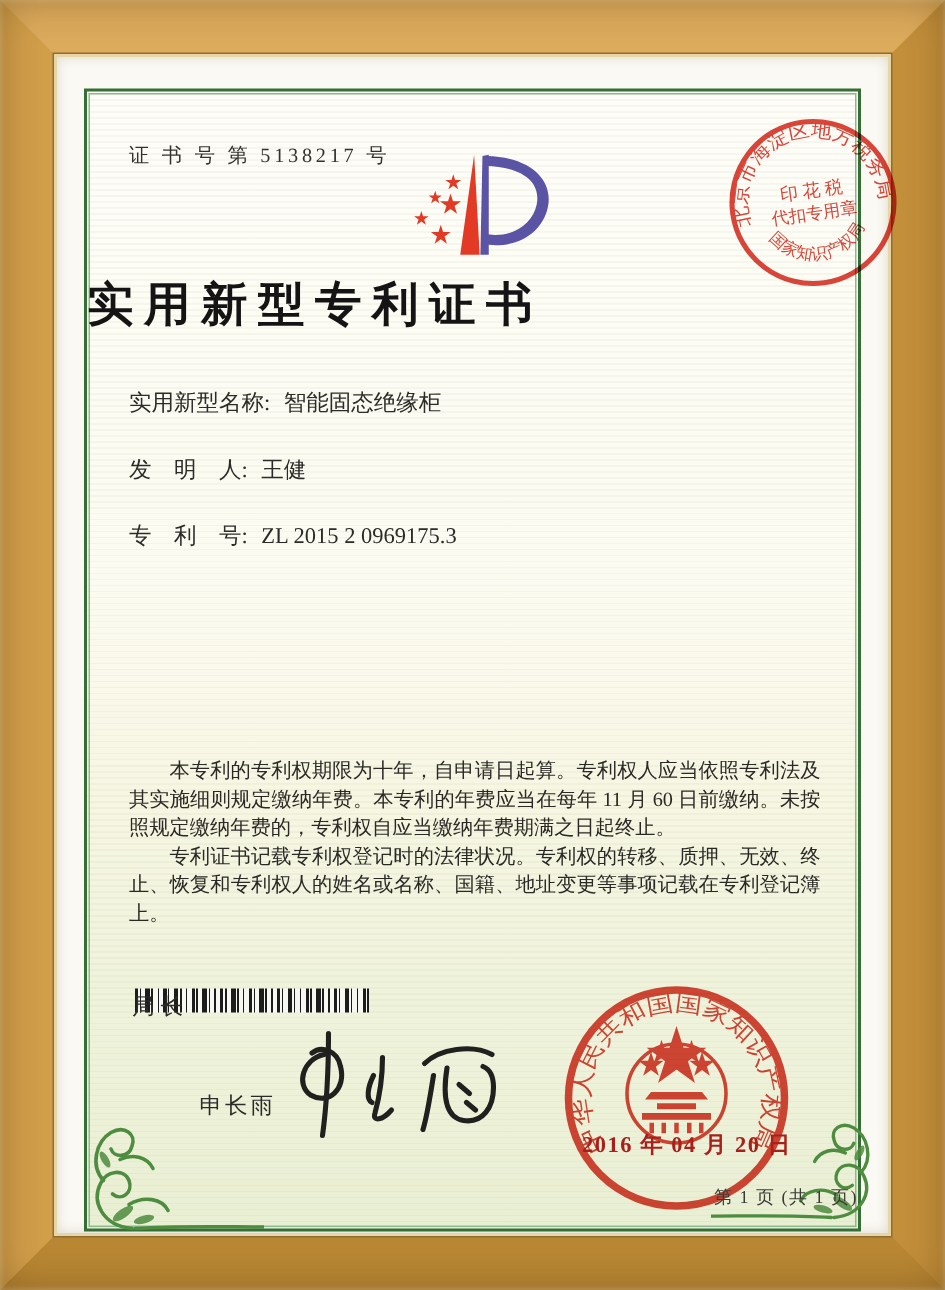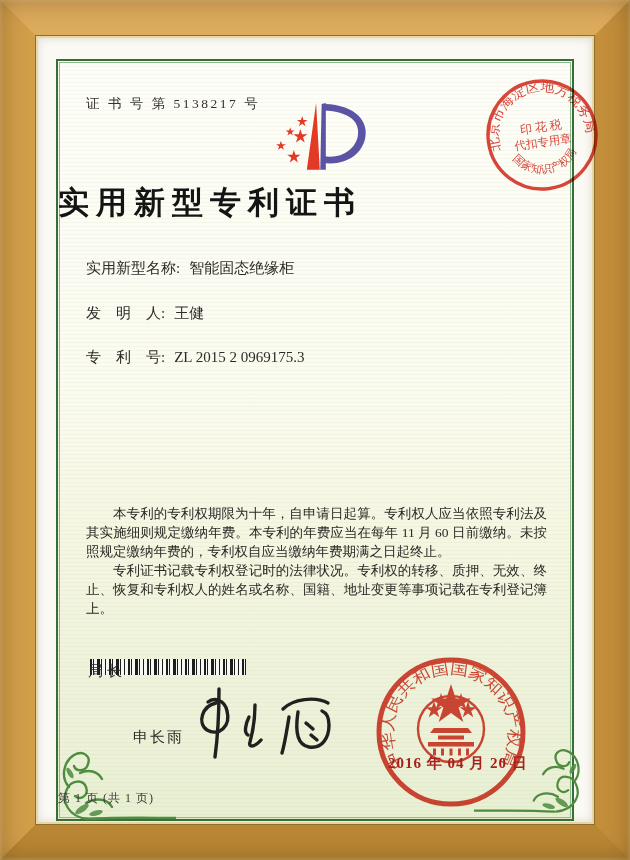--- a/index.html
+++ b/index.html
@@ -37,21 +37,21 @@
         #1c1c1c 15px 16px,#f8f8f2 16px 19px);}
   .signer-title{position:absolute;left:30px;top:601px;font-size:15px;color:#2b2b28;letter-spacing:4px;}
   .signer-name{position:absolute;left:30px;top:667px;font-size:15px;color:#2b2b28;letter-spacing:2px;margin-left:45px;}
   .signature{position:absolute;left:127px;top:624px;width:162px;height:80px;}
   .seal-main{position:absolute;left:314px;top:592px;width:158px;height:158px;
              mix-blend-mode:multiply;opacity:.93;}
   .date-stamp{position:absolute;left:330px;top:693px;font-size:15px;font-weight:700;
               color:#a81f1b;letter-spacing:1px;z-index:6;white-space:nowrap;}
   .seal-tax{position:absolute;left:423px;top:13px;width:122px;height:122px;
             transform:rotate(-8deg);mix-blend-mode:multiply;opacity:.92;z-index:4;}
-  .footer{position:absolute;left:0;top:729px;width:100%;text-align:left;
+  .footer{position:absolute;left:0;top:729px;width:100%;text-align:right;
           font-size:12px;color:#3a3a35;letter-spacing:1px;}
   .orn-left{position:absolute;left:-2px;top:682px;width:120px;height:82px;}
   .orn-right{position:absolute;left:416px;top:672px;width:112px;height:92px;transform:scaleX(-1);}
   svg text{font-family:"Liberation Serif",serif;}
 </style>
 </head>
 <body>
 
 <div class="photo">
   <div class="frame"></div>

